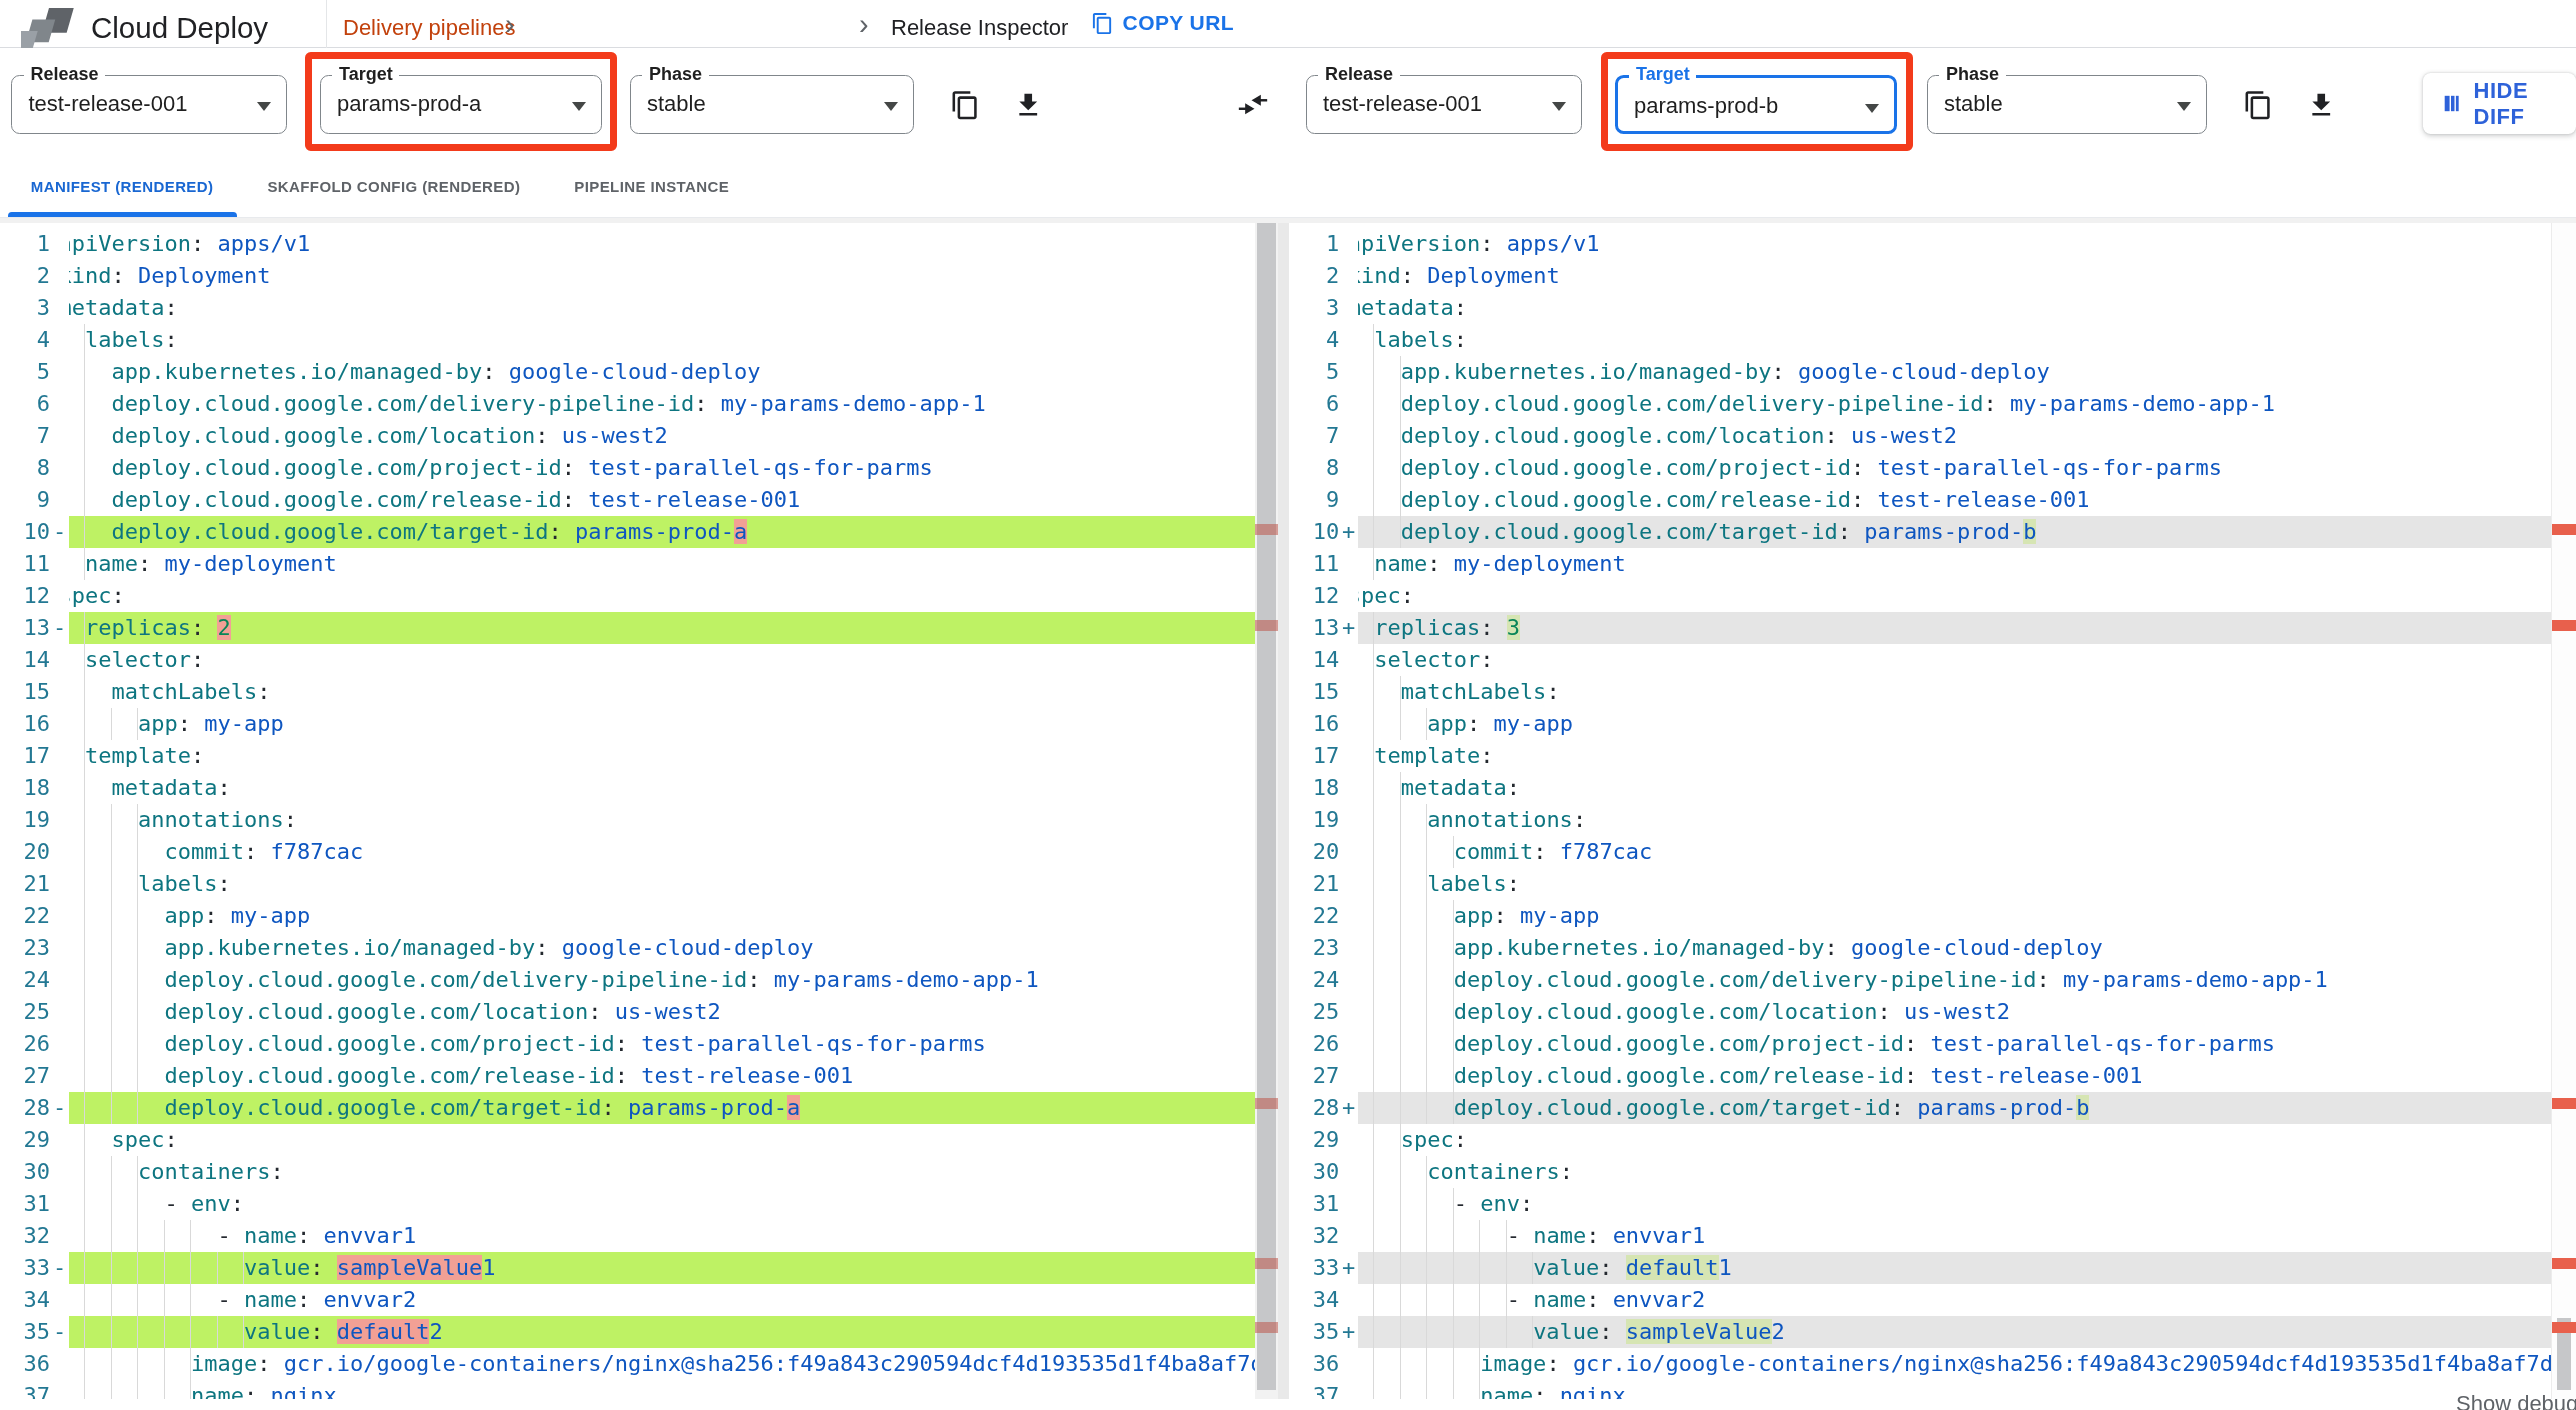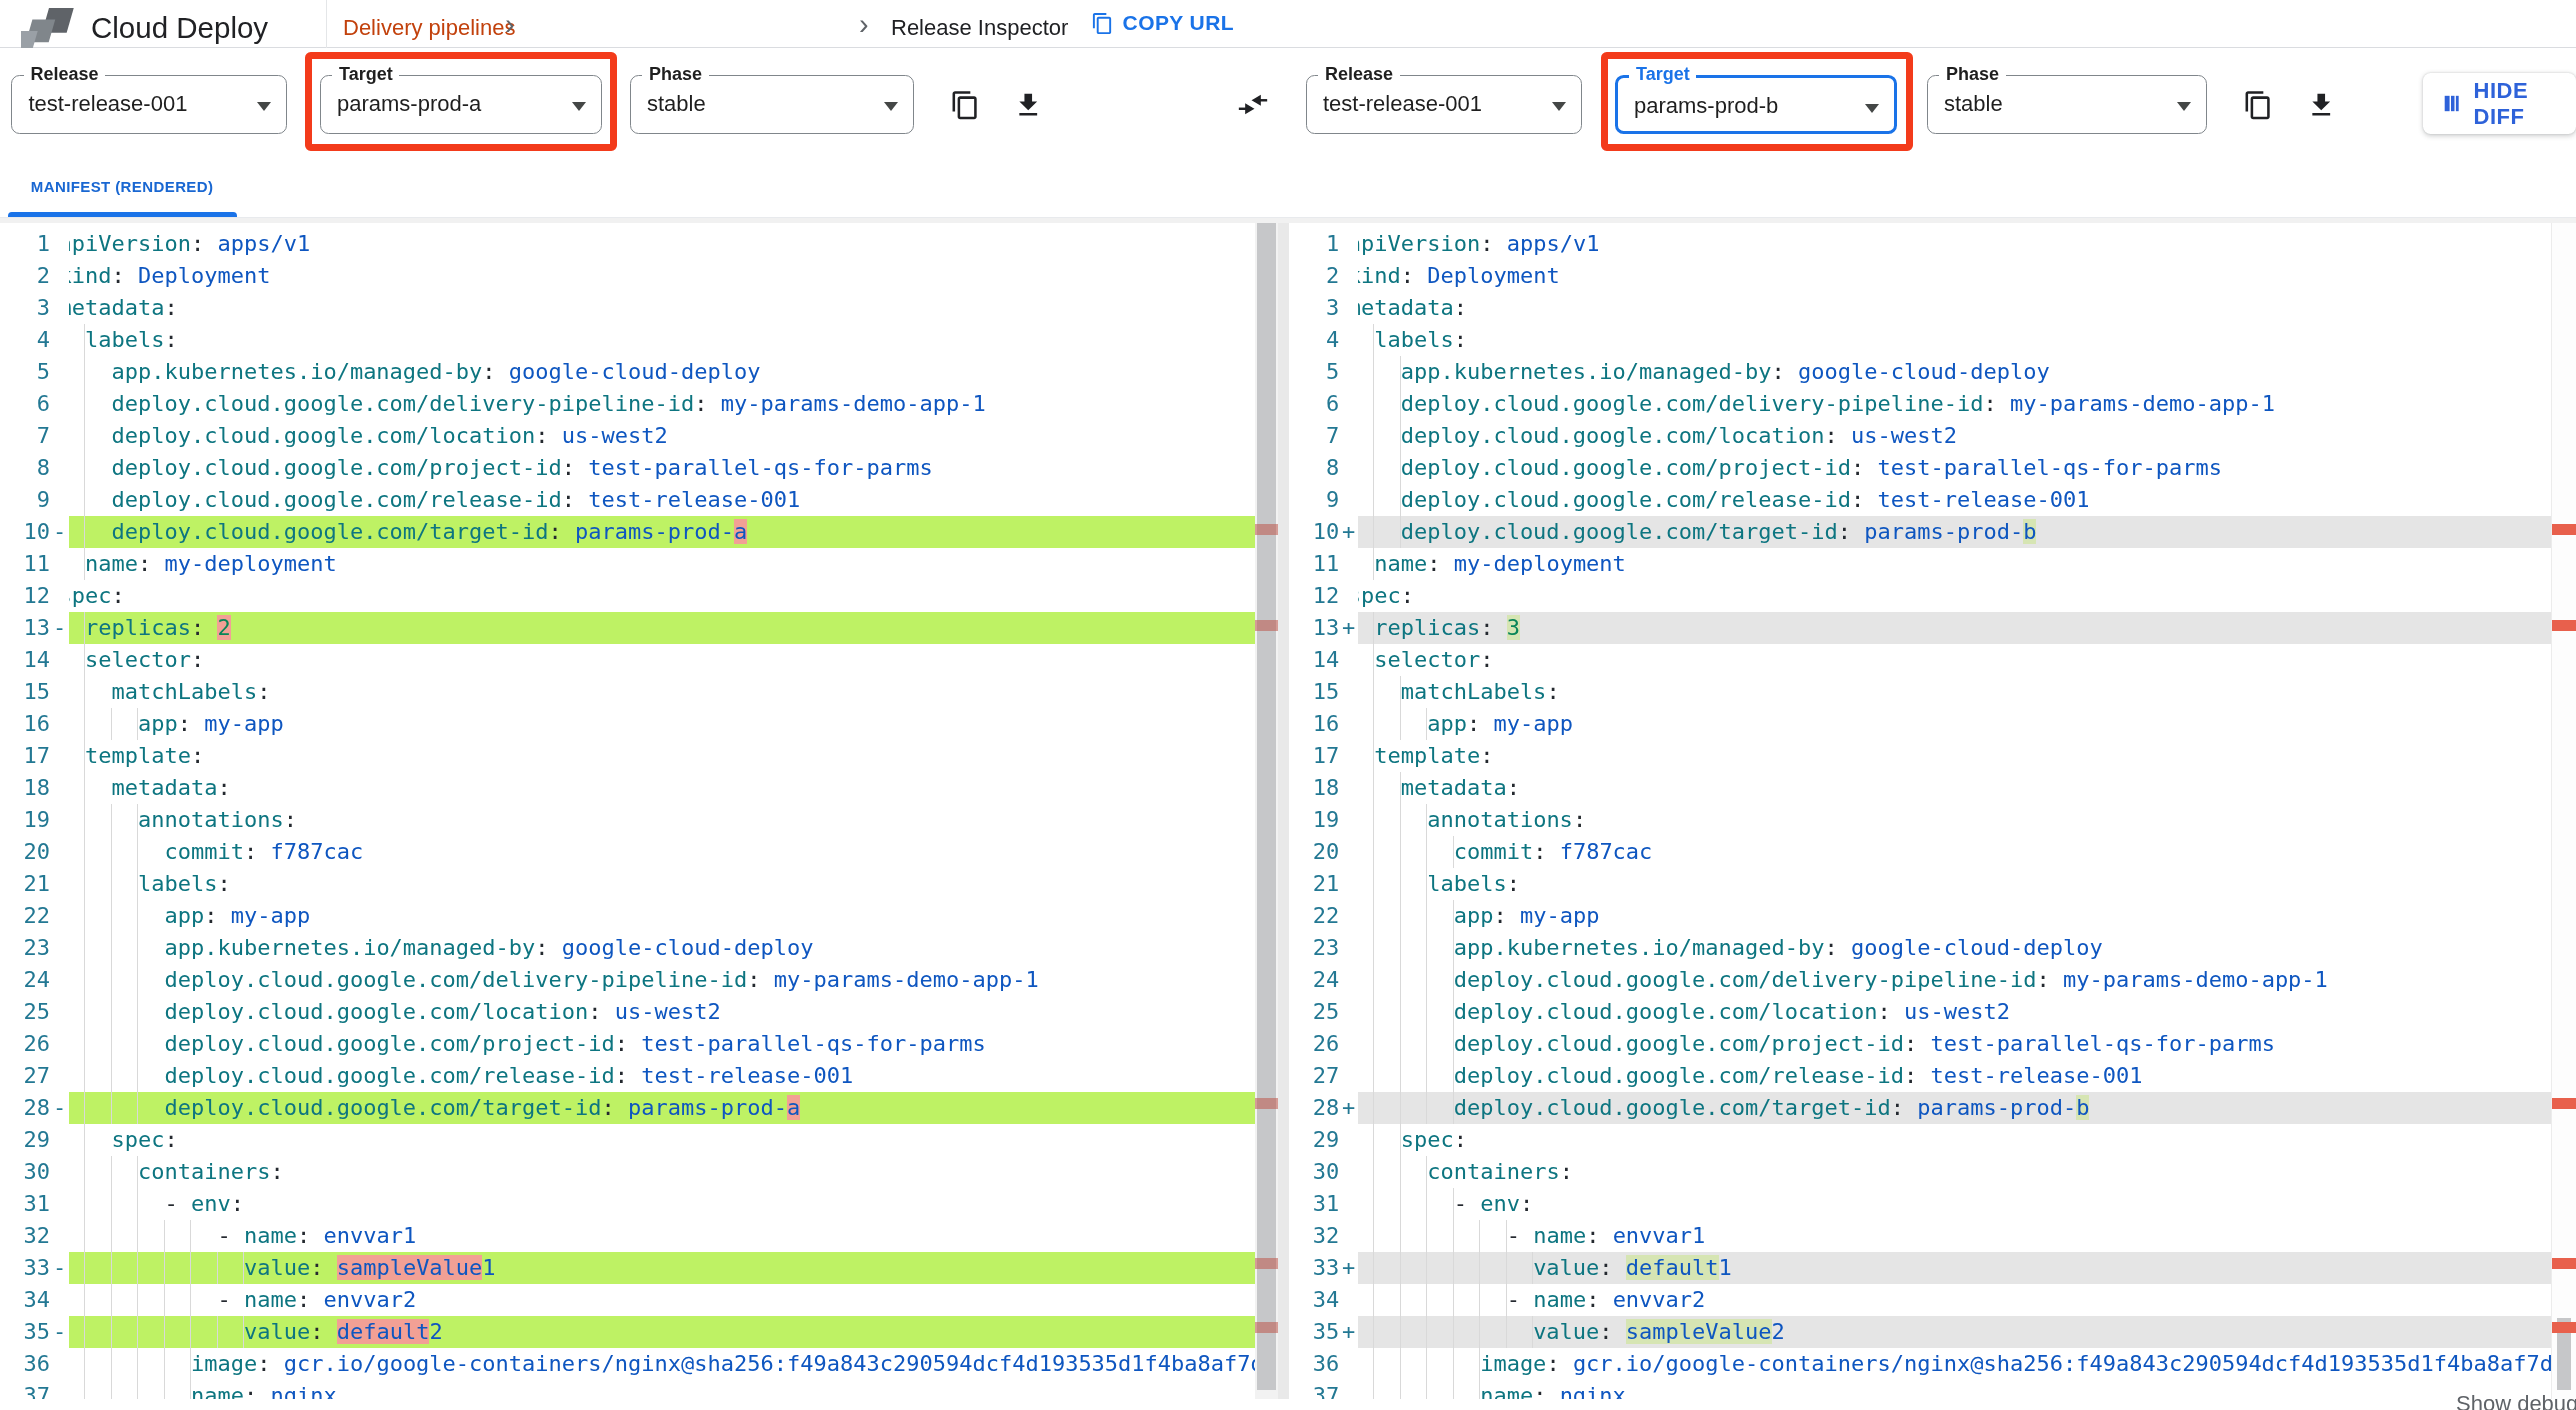--- a/index.html
+++ b/index.html
@@ -182,20 +182,22 @@
       <rect x="1" y="2" width="7" height="22"></rect>
         <rect x="10" y="2" width="5" height="22"></rect>
         <rect x="17" y="2" width="4" height="22"></rect>
     </svg>
     <span>HIDE DIFF</span>
   </div>
 </div>
 
 <div class="tabs">
   <div class="tab active">MANIFEST (RENDERED)</div>
+  <div class="tab">SKAFFOLD CONFIG (RENDERED)</div>
+  <div class="tab">PIPELINE INSTANCE</div>
 </div>
 
 <div class="editor">
   <div class="panel left" id="pL">
       <div class="row">
         <span class="ln">1</span>
         <span class="mk"></span>
         <div class="ct"><span class="k">apiVersion</span><span class="p">: </span><span class="v">apps/v1</span></div>
       </div>
       <div class="row">

